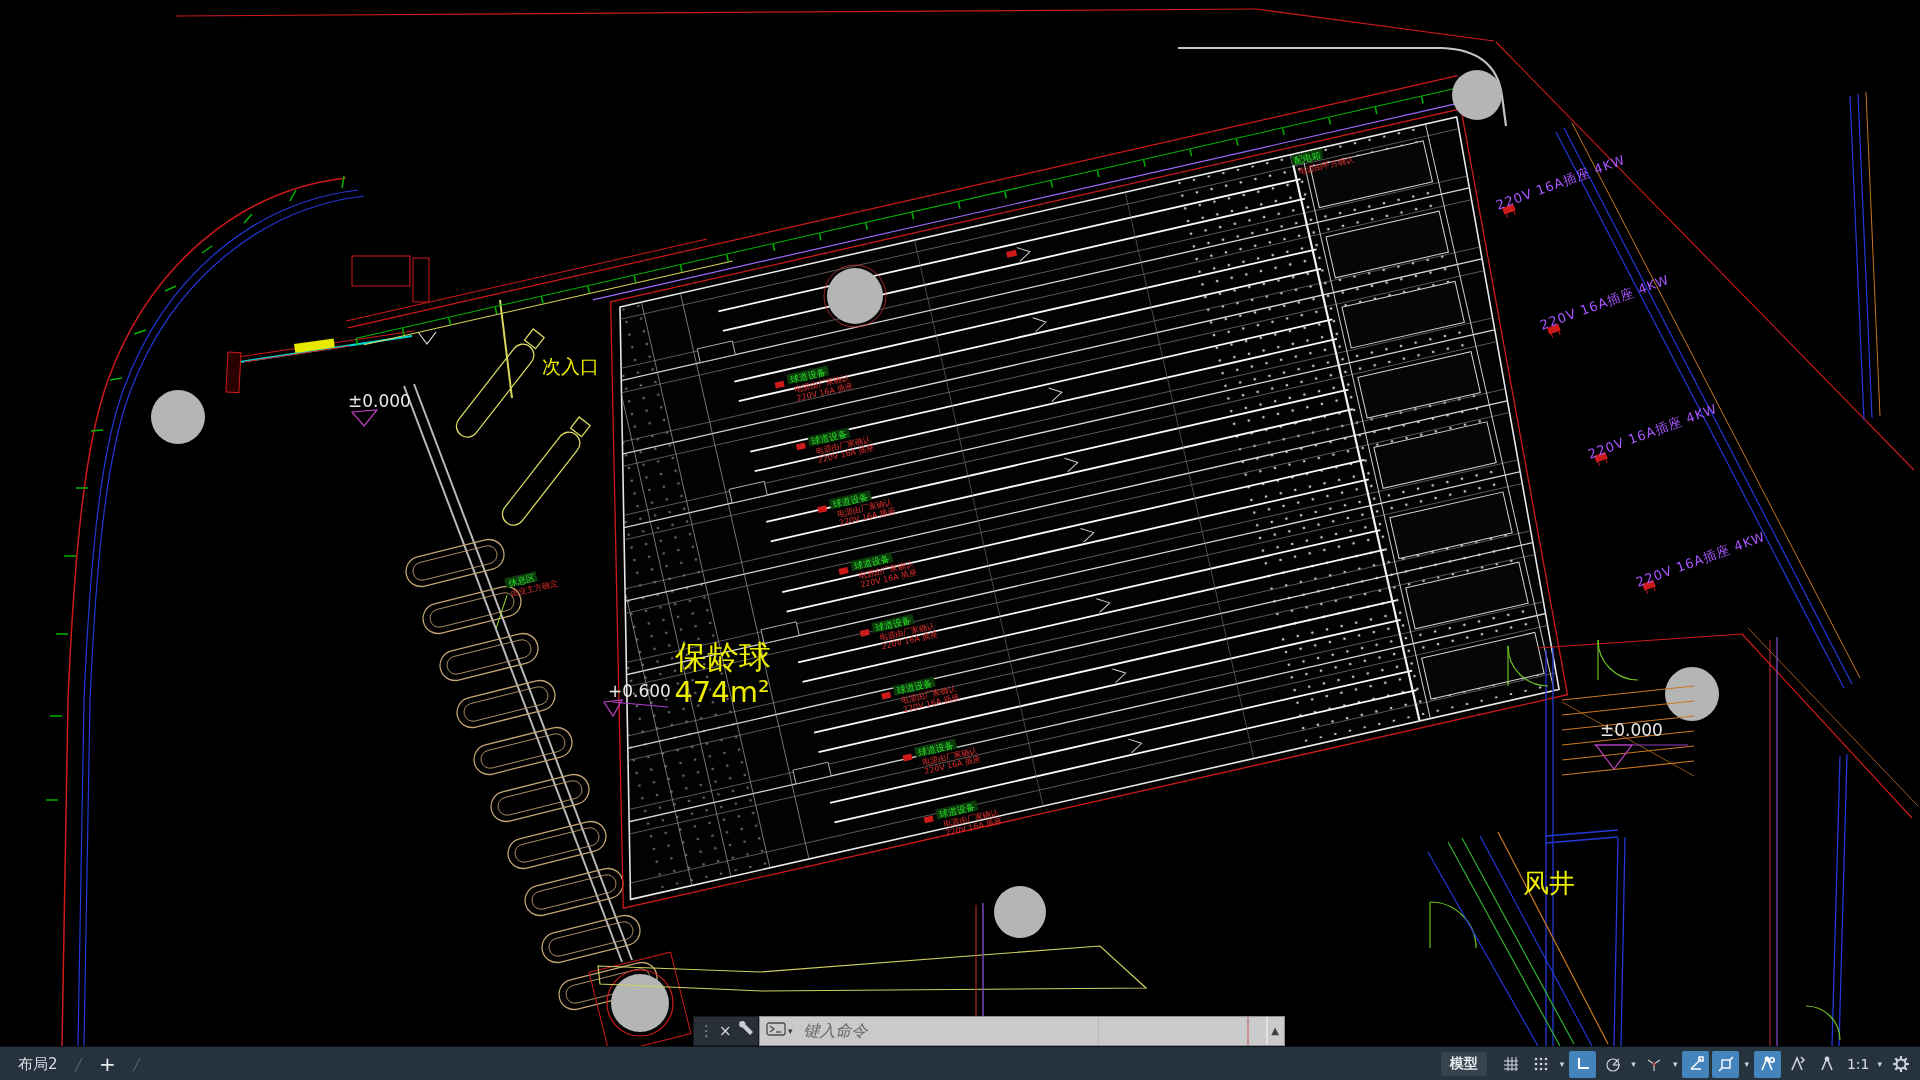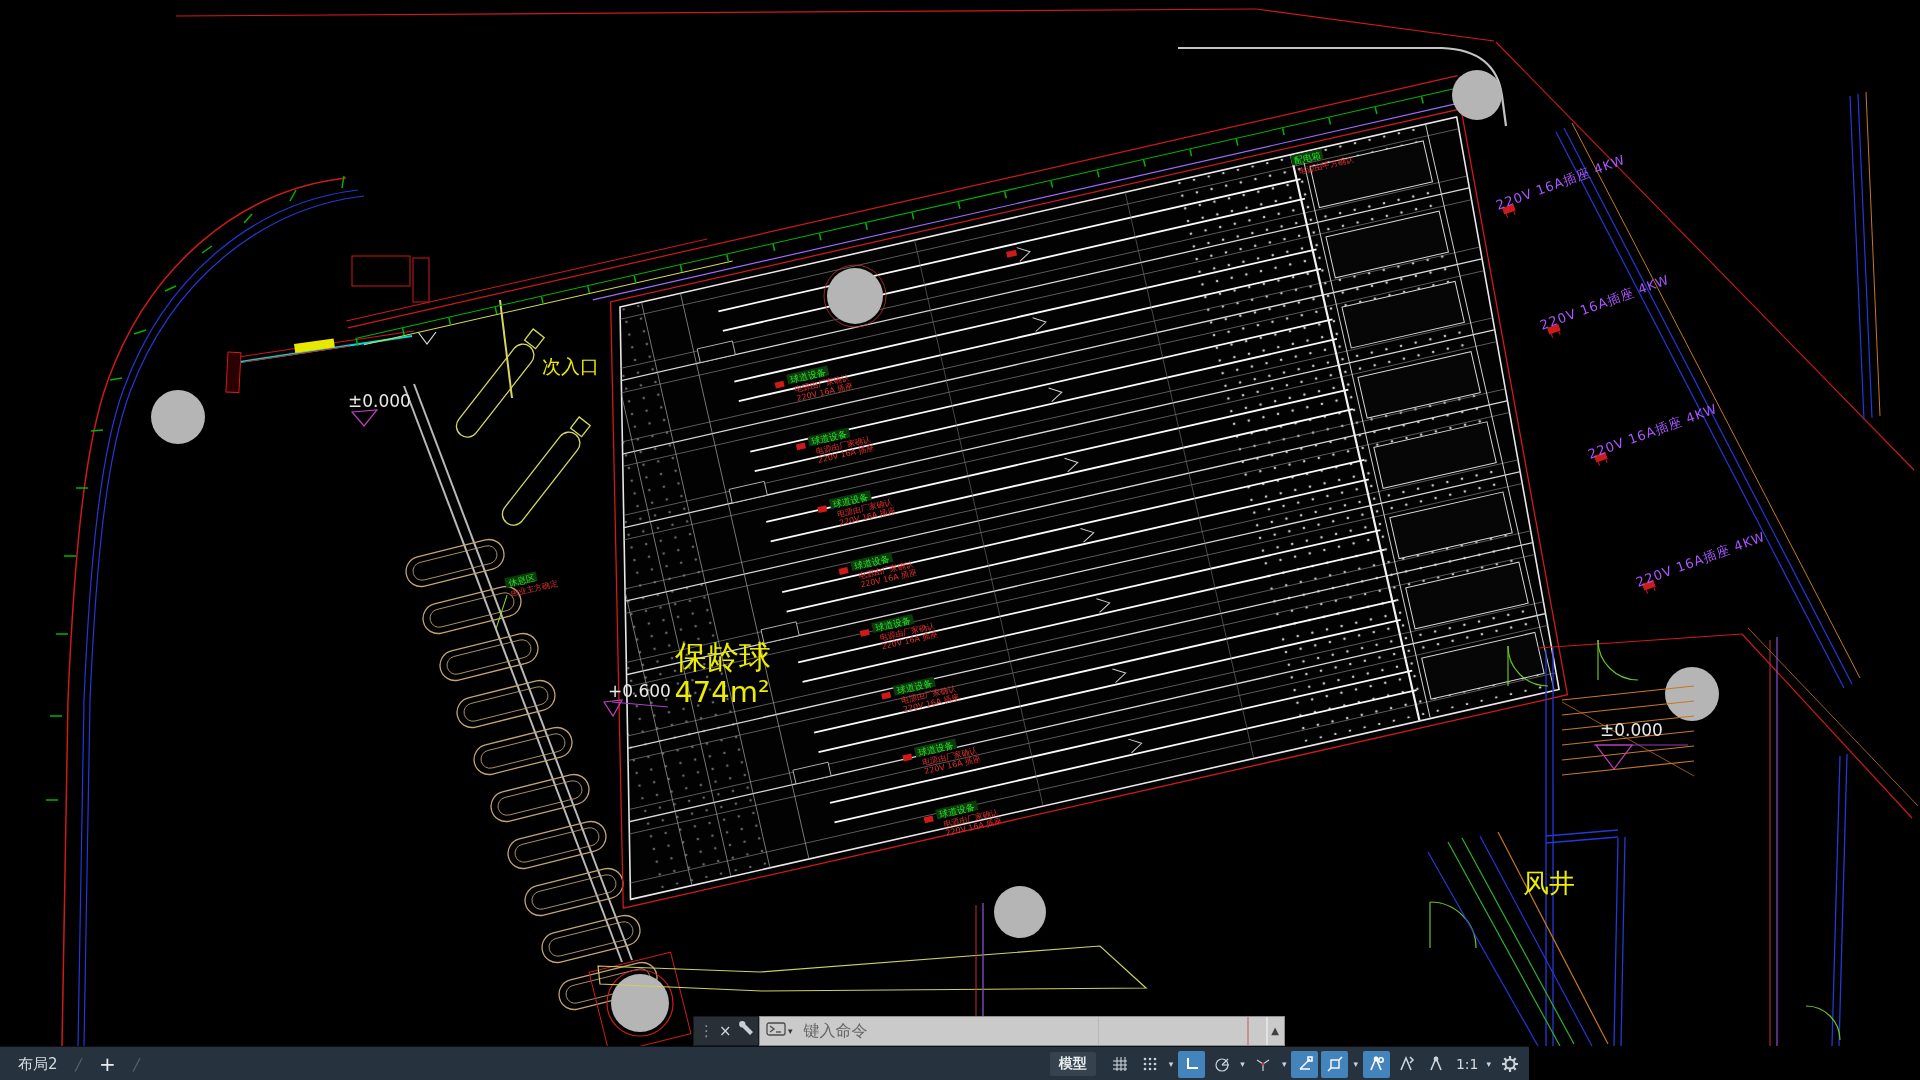--- a/index.html
+++ b/index.html
@@ -5,21 +5,21 @@
   html,body{margin:0;padding:0;background:#000;width:1920px;height:1080px;overflow:hidden;
     font-family:"DejaVu Sans",sans-serif;}
   #stage{position:relative;width:1920px;height:1080px;background:#000;}
   svg text{font-family:"DejaVu Sans",sans-serif;}
   .tg{fill:#2ae02a;font-size:9px;}
   .tr{fill:#e03030;font-size:8px;}
   .tp{fill:#a855ff;font-size:13px;letter-spacing:1px;}
   .tw{fill:#e9e9e9;font-size:17px;}
   .tyellow{fill:#eded00;}
   
-  .tabbar{position:absolute;left:0;top:1046px;width:1529px;height:34px;background:#26323e;
+  .tabbar{position:absolute;left:0;top:1046px;width:1920px;height:34px;background:#26323e;
     border-top:1px solid #0c1117;display:flex;align-items:center;color:#cdd3d9;}
   .tab-left{display:flex;align-items:center;margin-left:10px;gap:4px;}
   .layout-tab{font-size:15px;color:#d7dce1;padding:4px 8px;cursor:default;}
   .slash{color:#55636f;font-size:16px;transform:skewX(-12deg);padding:0 6px;}
   .addtab{font-size:20px;color:#e8ecef;padding:0 8px;line-height:20px;}
   .spacer{flex:1;}
   .sb-right{display:flex;align-items:center;gap:3px;margin-right:6px;}
   .sbtn{height:27px;min-width:27px;display:flex;align-items:center;justify-content:center;
     border-radius:2px;color:#ccd3da;}
   .sbtn.active{background:#4484bc;}
@@ -28,21 +28,21 @@
   .caret{font-size:9px;color:#ccd3da;padding:0 2px;}
   .scale-lbl{font-size:14px;color:#d5dae0;padding:0 3px;}
   
   .cmdbar{position:absolute;left:693px;top:1016px;width:592px;height:30px;display:flex;}
   .cmd-left{width:66px;background:rgba(42,49,57,.95);border:1px solid #151a20;
     display:flex;align-items:center;gap:7px;padding:0 5px;box-sizing:border-box;}
   .grip{color:#8a949e;font-size:15px;letter-spacing:-2px;}
   .cmd-x{color:#cfd4d9;font-size:15px;}
   .cmd-field{flex:1;background:#cacaca;border:1px solid #8d8d8d;display:flex;
     align-items:center;padding:0 6px;position:relative;box-sizing:border-box;}
-  .cmd-ph{color:#666;font-size:16px;margin-left:9px;}
+  .cmd-ph{font-style:italic;color:#666;font-size:16px;margin-left:9px;}
   .seam{position:absolute;left:338px;top:0;bottom:0;width:1px;background:#b7b7b7;}
   .ghost-r{position:absolute;left:487px;top:0;bottom:0;width:2px;background:rgba(190,40,40,.35);}
   .ghost-w{position:absolute;left:506px;top:0;bottom:0;width:2px;background:rgba(255,255,255,.45);}
   .cmd-up{position:absolute;right:5px;top:8px;color:#3f3f3f;font-size:10px;}
 </style>
 </head>
 <body>
 
 <div id="stage">
 

